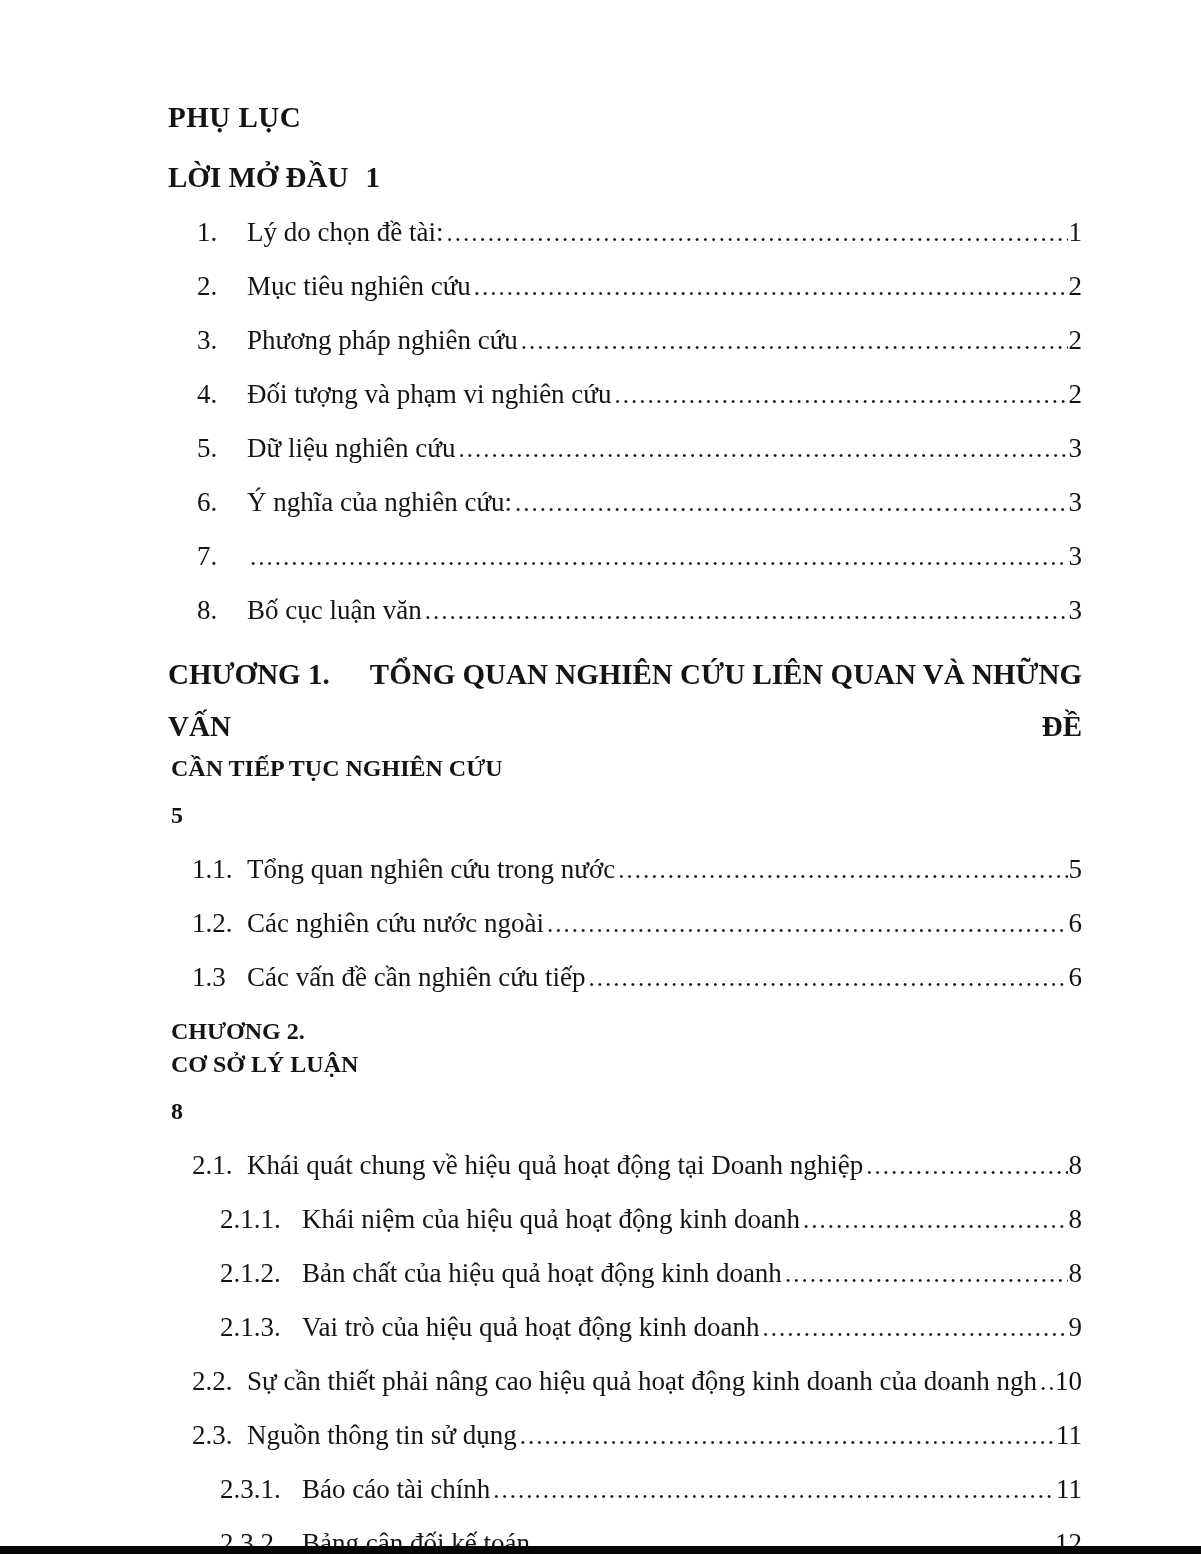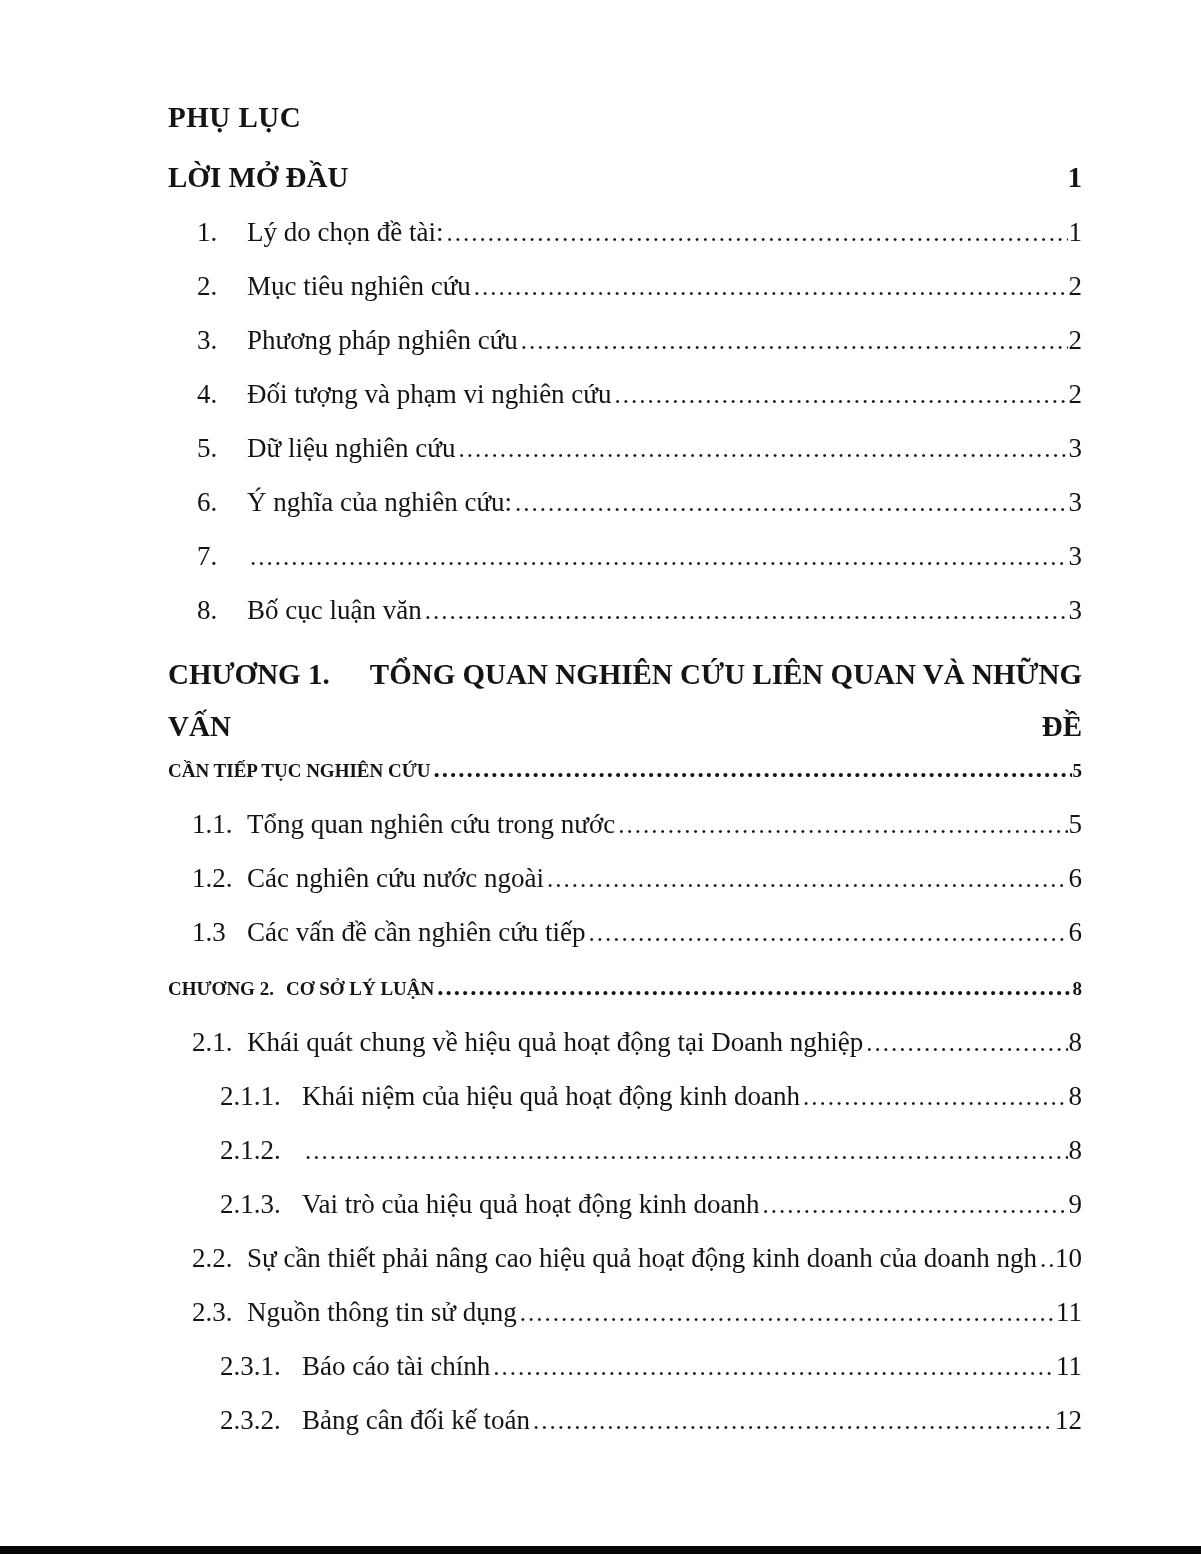--- a/index.html
+++ b/index.html
@@ -25,21 +25,20 @@
     line-height: 34px;
     letter-spacing: 0.5px;
   }
   .intro-heading {
     margin-top: 26px;
     font-weight: bold;
     font-size: 29px;
     line-height: 34px;
     display: flex;
     align-items: baseline;
-    justify-content: space-between;
   }
   .intro-heading .intro-page { margin-left: 17px; }
 
   .toc { margin-top: 22px; }
 
   .t-row {
     display: flex;
     align-items: baseline;
     font-size: 27px;
     line-height: 33px;
@@ -77,21 +76,21 @@
     font-size: 29px;
     margin-top: 4px;
   }
   .ch-line1 {
     text-align: justify;
     text-align-last: justify;
     line-height: 52px;
     white-space: normal;
   }
   .tab { display: inline-block; width: 26px; }
-  .chapter .t-row { font-size: 19px; }
+  .chapter .t-row { font-size: 24px; flex-direction: column; }
   .chapter .marker { margin-right: 12px; }
   .chapter .leader::before { font-weight: bold; }
 
   .bottom-bar {
     position: absolute;
     left: 0;
     bottom: 0;
     width: 100%;
     height: 8px;
     background: #050505;
@@ -207,20 +206,21 @@
       <span class="pagenum">8</span>
     </div>
     <div class="t-row lvl-2">
       <span class="marker">2.1.1.</span>
       <span class="label">Khái niệm của hiệu quả hoạt động kinh doanh</span>
       <span class="leader"></span>
       <span class="pagenum">8</span>
     </div>
     <div class="t-row lvl-2">
       <span class="marker">2.1.2.</span>
+      <span class="label">Bản chất của hiệu quả hoạt động kinh doanh</span>
       <span class="leader"></span>
       <span class="pagenum">8</span>
     </div>
     <div class="t-row lvl-2">
       <span class="marker">2.1.3.</span>
       <span class="label">Vai trò của hiệu quả hoạt động kinh doanh</span>
       <span class="leader"></span>
       <span class="pagenum">9</span>
     </div>
     <div class="t-row lvl-1">

